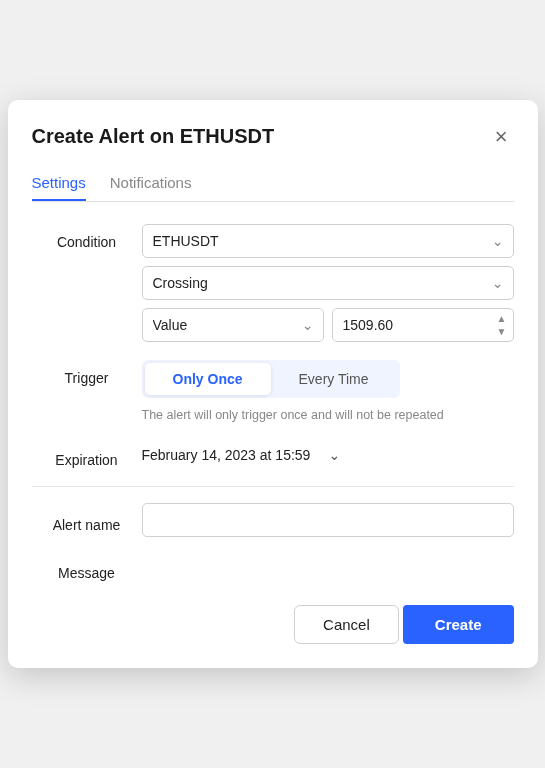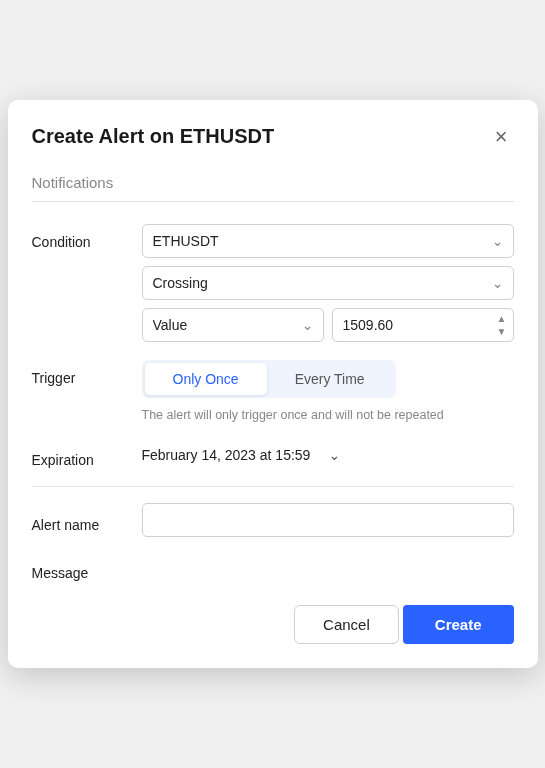--- a/index.html
+++ b/index.html
@@ -66,20 +66,21 @@
       align-items: flex-start;
       margin-bottom: 18px;
     }
     .form-label {
       width: 110px;
       min-width: 110px;
       font-size: 14px;
       color: #222;
       padding-top: 10px;
       font-weight: 500;
+      text-align: center;
     }
     .form-controls {
       flex: 1;
       display: flex;
       flex-direction: column;
       gap: 8px;
     }
     .select-wrap {
       position: relative;
       width: 100%;
@@ -182,21 +183,21 @@
       font-size: 14px;
       font-weight: 500;
       cursor: pointer;
       background: transparent;
       color: #555;
     }
     .trigger-btn.active {
       background: #fff;
       color: #2962ff;
       box-shadow: 0 1px 4px rgba(0,0,0,0.10);
-      font-weight: 400;
+      font-weight: 700;
     }
     .trigger-desc {
       font-size: 12.5px;
       color: #888;
       max-width: 320px;
       line-height: 1.5;
     }
     .expiration-row {
       display: flex;
       align-items: center;
@@ -280,20 +281,21 @@
 <body>
 
 <div class="modal">
 
   <div class="modal-header">
     <span class="modal-title">Create Alert on ETHUSDT</span>
     <button class="close-btn">×</button>
   </div>
 
   <div class="tabs">
+    <button class="tab active">Settings</button>
     <button class="tab">Notifications</button>
   </div>
 
   <div class="form-row">
     <div class="form-label">Condition</div>
     <div class="form-controls">
 
       <div class="select-wrap">
         <select>
           <option>ETHUSDT</option>

